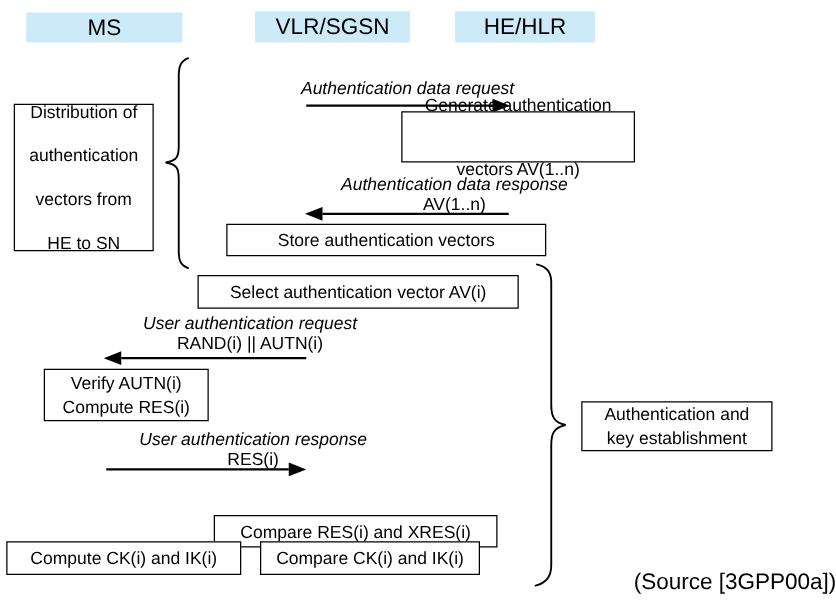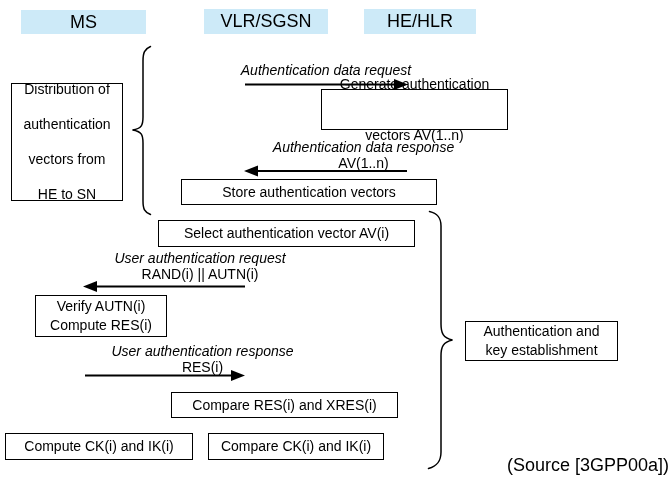--- a/index.html
+++ b/index.html
@@ -114,21 +114,21 @@
 
   <div class="dbox" style="left:158px;top:220px;width:257px;height:27px;">
     <div>Select authentication vector AV(i)</div>
   </div>
 
   <div class="dbox" style="left:35px;top:295px;width:132px;height:42px;">
     <div>Verify AUTN(i)</div>
     <div>Compute RES(i)</div>
   </div>
 
-  <div class="dbox" style="left:171px;top:392px;width:227px;height:26px;">
+  <div class="dbox" style="left:171px;top:412px;width:227px;height:26px;">
     <div>Compare RES(i) and XRES(i)</div>
   </div>
 
   <div class="dbox" style="left:5px;top:433px;width:188px;height:27px;">
     <div>Compute CK(i) and IK(i)</div>
   </div>
 
   <div class="dbox" style="left:208px;top:433px;width:176px;height:27px;">
     <div>Compare CK(i) and IK(i)</div>
   </div>

